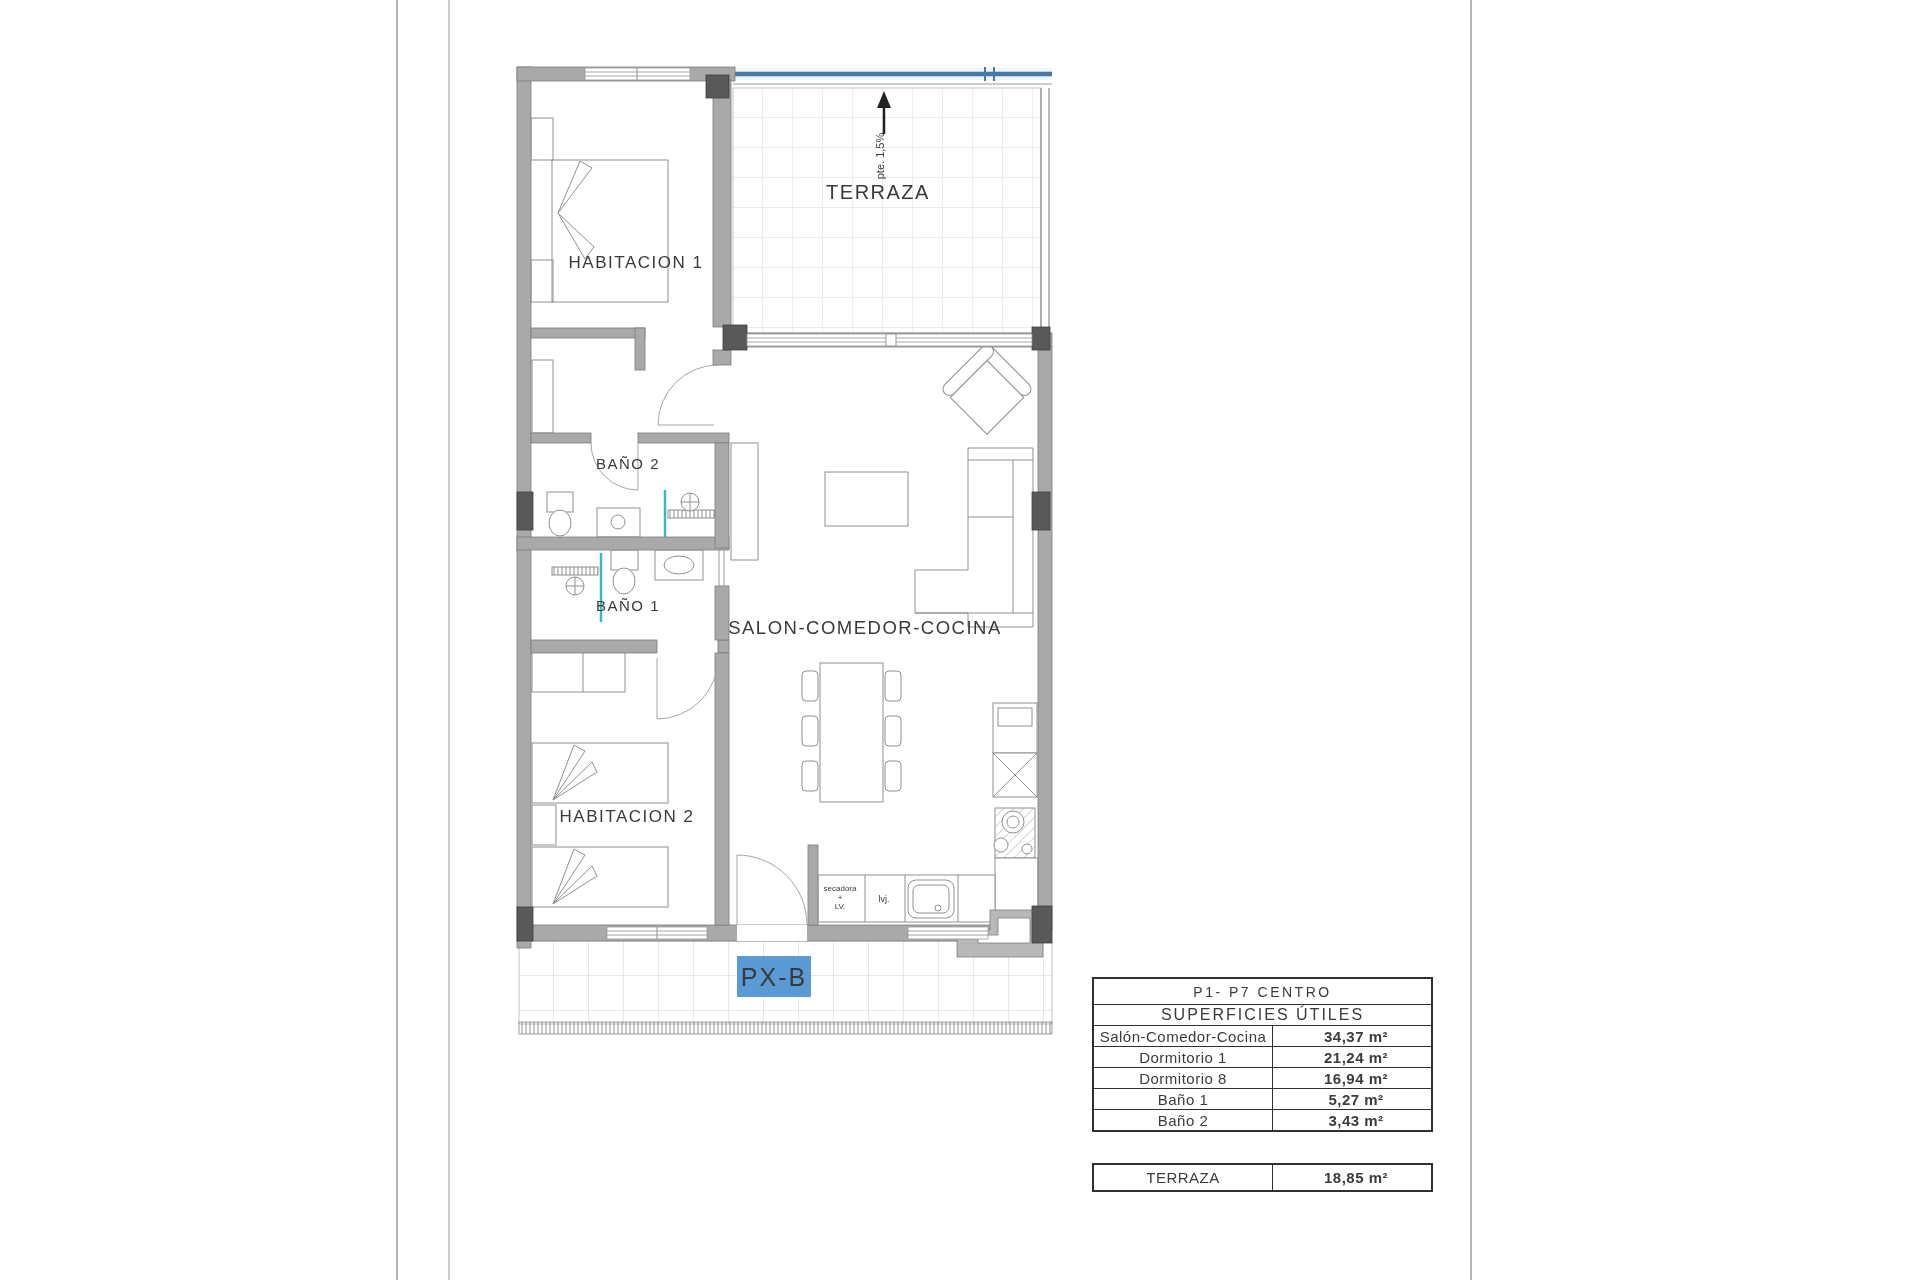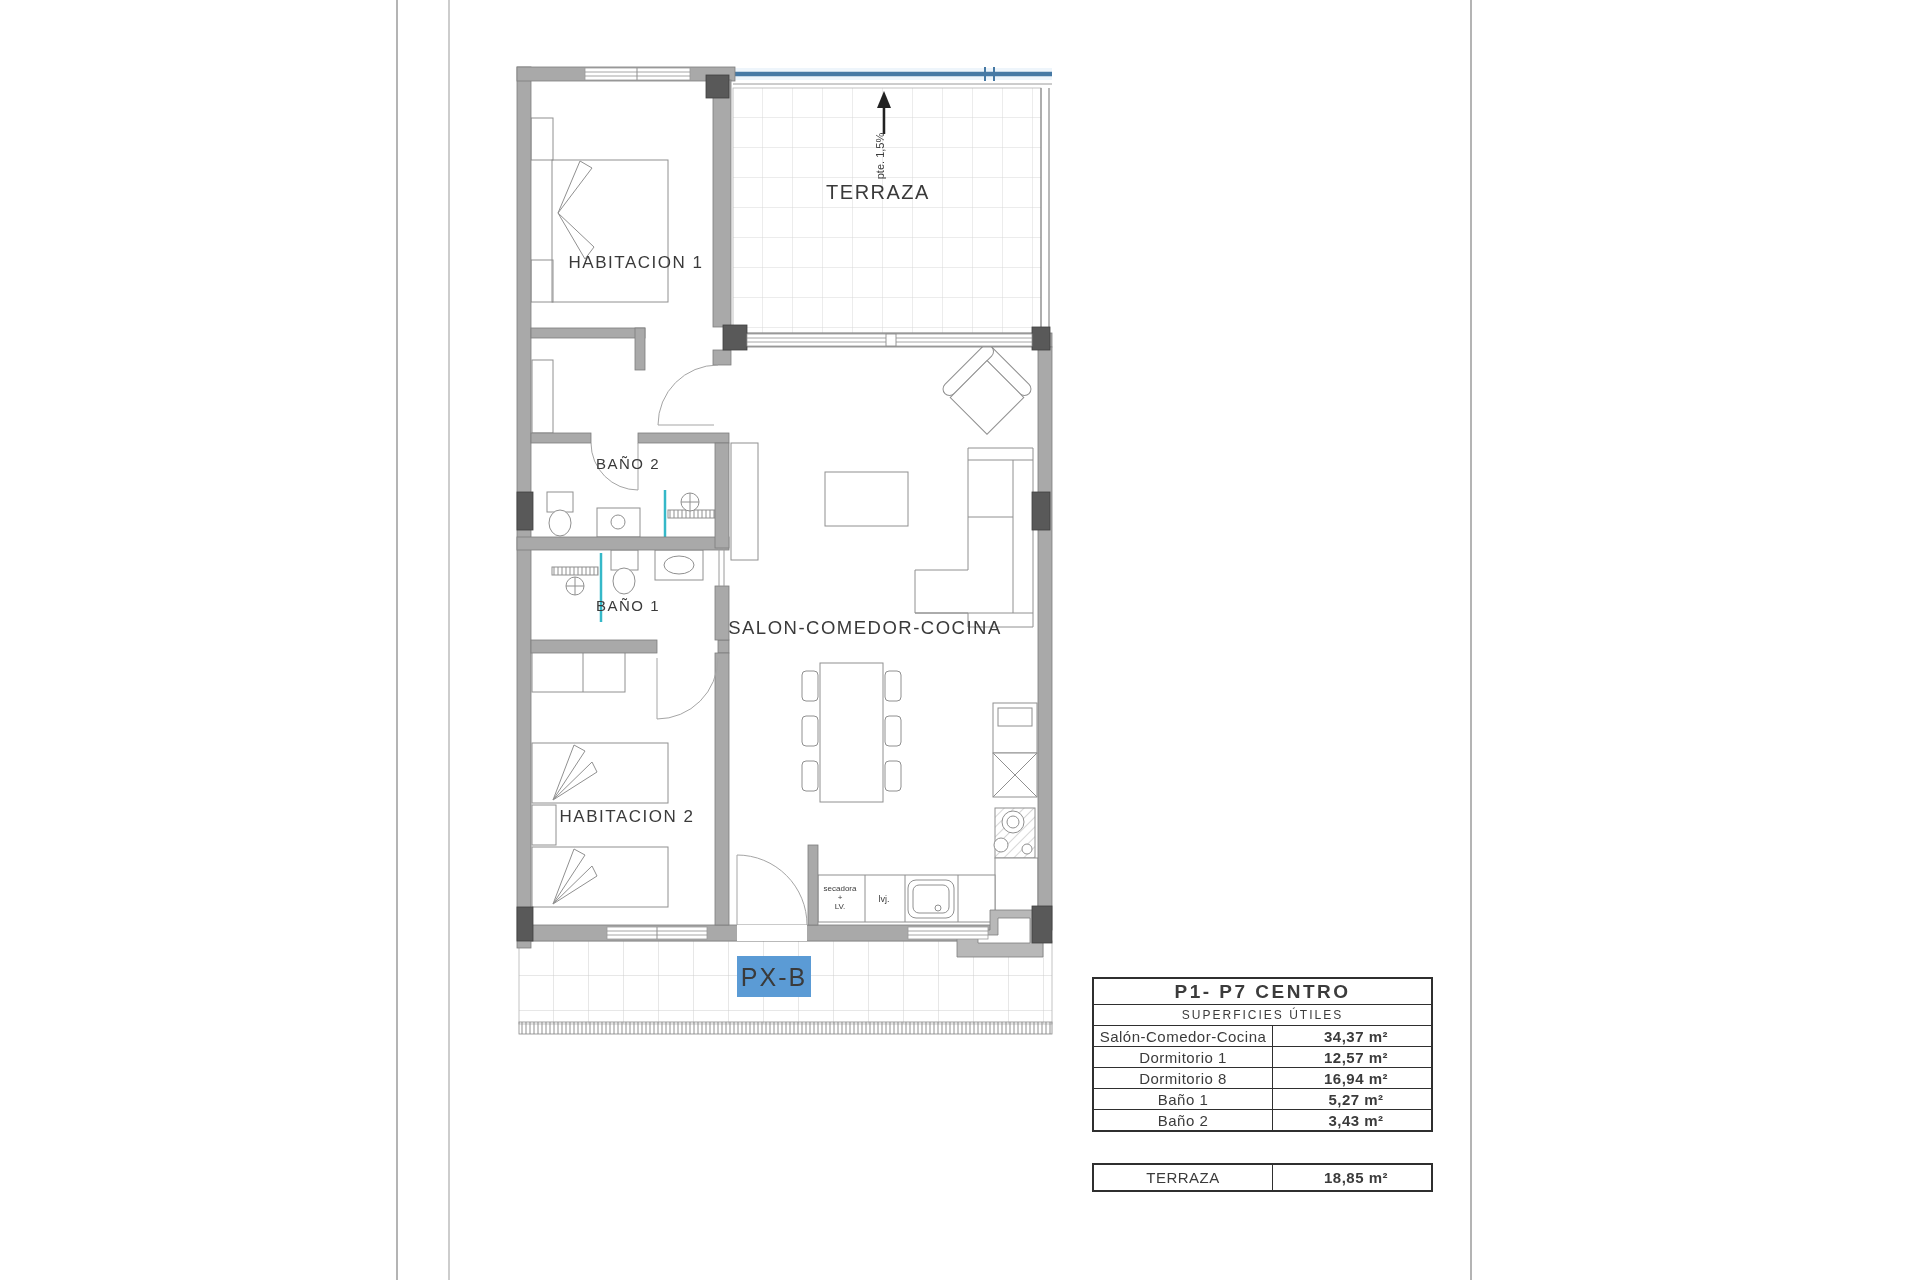--- a/index.html
+++ b/index.html
@@ -4,23 +4,23 @@
 <style>
   html,body{margin:0;padding:0;background:#fff;}
   #canvas{position:relative;width:1920px;height:1280px;background:#fff;overflow:hidden;
           font-family:"Liberation Sans",sans-serif;}
   svg{position:absolute;left:0;top:0;}
   svg text{font-family:"Liberation Sans",sans-serif;fill:#3a3a3a;}
   .room-lbl{letter-spacing:1.5px;}
   .tbl{position:absolute;left:1092px;width:341px;box-sizing:border-box;background:#fff;
        border:2px solid #2f2f2f;font-size:15px;color:#3b3b3b;letter-spacing:.5px;}
   .tbl-title{height:25px;display:flex;align-items:center;justify-content:center;
-       letter-spacing:2.5px;font-size:19px;font-weight:bold;}
+       letter-spacing:2.5px;font-size:14px;}
   .tbl-sub{height:20px;display:flex;align-items:center;justify-content:center;
-       letter-spacing:2px;border-top:1px solid #2f2f2f;font-size:12px;}
+       letter-spacing:2px;border-top:1px solid #2f2f2f;font-size:16px;}
   .tbl-row{display:flex;height:20px;border-top:1px solid #2f2f2f;gap:8px;}
   .tbl-row.first{border-top:none;}
   .cell-l{width:178px;display:flex;align-items:center;justify-content:center;
        border-right:1px solid #2f2f2f;}
   .cell-v{flex:1;display:flex;align-items:center;justify-content:center;font-weight:bold;}
 </style>
 </head>
 <body>
 
 <div id="canvas">
@@ -294,21 +294,21 @@
 
 <div class="tbl" style="top:977px;">
   <div class="tbl-title">P1- P7 CENTRO</div>
   <div class="tbl-sub">SUPERFICIES ÚTILES</div>
   <div class="tbl-row">
     <div class="cell-l">Salón-Comedor-Cocina</div>
     <div class="cell-v">34,37 m²</div>
   </div>
   <div class="tbl-row">
     <div class="cell-l">Dormitorio 1</div>
-    <div class="cell-v">12,57 m²</div>
+    <div class="cell-v">21,24 m²</div>
   </div>
   <div class="tbl-row">
     <div class="cell-l">Dormitorio 8</div>
     <div class="cell-v">16,94 m²</div>
   </div>
   <div class="tbl-row">
     <div class="cell-l">Baño 1</div>
     <div class="cell-v">5,27 m²</div>
   </div>
   <div class="tbl-row">

